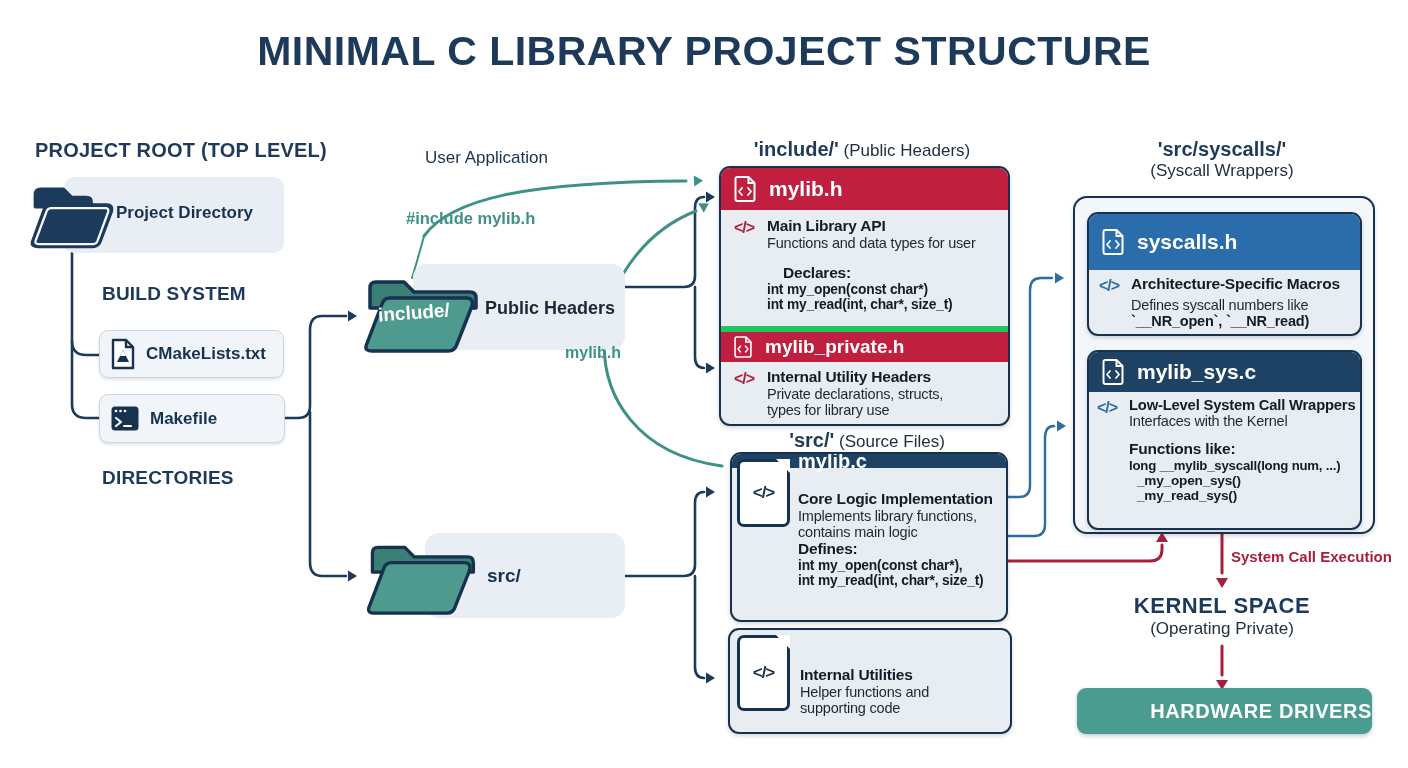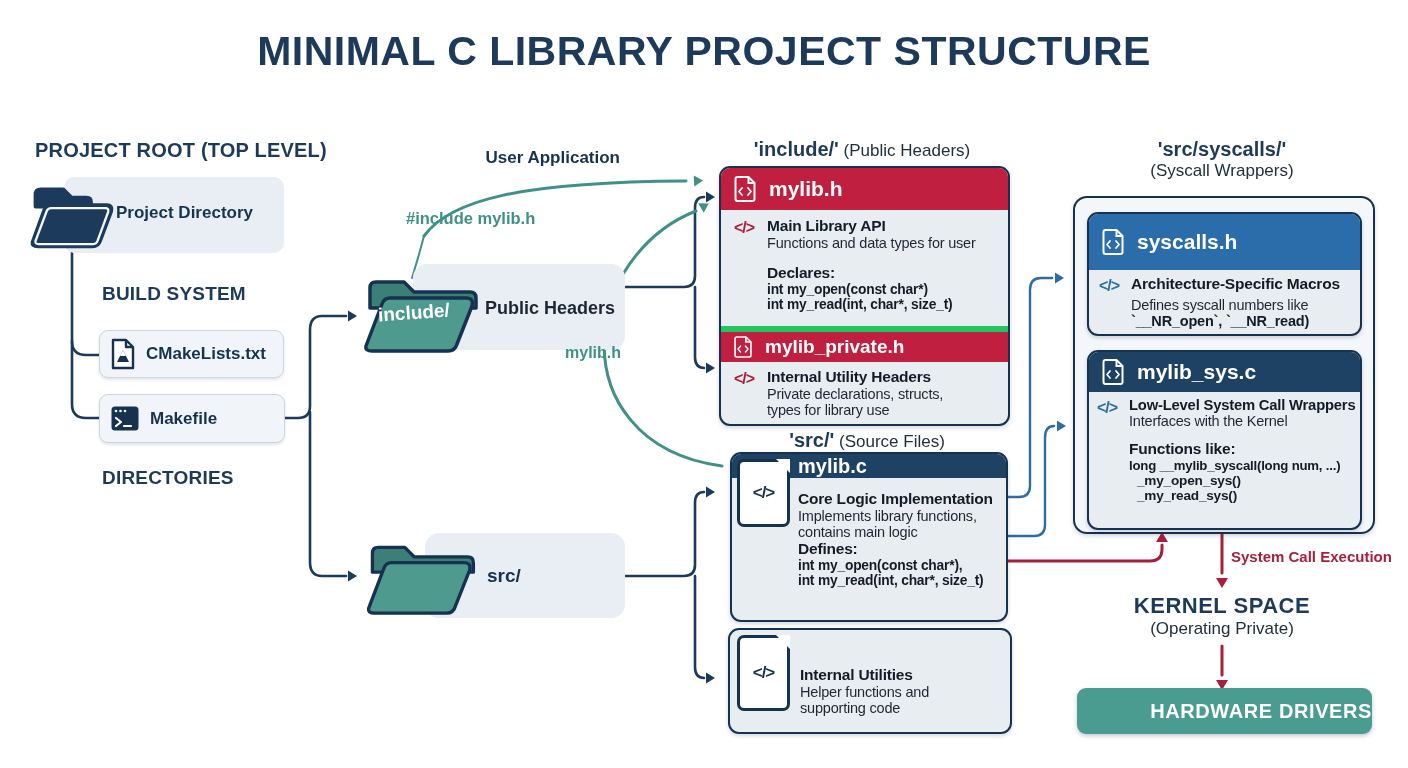--- a/index.html
+++ b/index.html
@@ -156,42 +156,42 @@
   <span class="abs teal-label" style="left:565px;top:344px;font-size:16px;z-index:2;">mylib.h</span>
 
   <div class="abs soft-box" style="left:425px;top:533px;width:200px;height:85px;border-radius:14px;">
     <span class="abs" style="left:62px;top:32px;font-size:19px;font-weight:700;color:#16324f;">src/</span>
   </div>
   <svg class="abs" style="left:362px;top:536px;z-index:2;" width="118" height="80" viewBox="0 0 122 84">
     <path d="M10 18 q0-6 6-6 h28 l10 10 h56 q6 0 6 6 v10 H10 Z" fill="#3b7f76" stroke="#16324f" stroke-width="3.5" stroke-linejoin="round"></path>
     <path d="M6 76 L22 34 q2-6 8-6 h76 q8 0 6 8 L97 74 q-2 7-9 7 H12 q-7 0-6-5 Z" fill="#4f9a8f" stroke="#16324f" stroke-width="3.5" stroke-linejoin="round"></path>
   </svg>
 
-  <div class="abs" style="left:425px;top:148px;width:195px;text-align:right;font-size:17px;font-weight:700;color:#16324f;">User Application</div>
+  <div class="abs" style="left:425px;top:148px;width:195px;text-align:left;font-size:17px;font-weight:400;color:#16324f;">User Application</div>
   <div class="abs teal-label" style="left:406px;top:209px;font-size:16.5px;">#include mylib.h</div>
 
   <div class="abs grp-head" style="left:718px;top:138px;width:288px;">
     <span>'include/'</span><span class="rest"> (Public Headers)</span>
   </div>
 
   <div class="card" style="left:719px;top:166px;width:287px;height:256px;">
     <div class="card-hd bar-red" style="height:42px;font-size:21px;">
       <svg width="24" height="28" viewBox="0 0 24 28">
         <path d="M2.5 4 q0-2 2-2 h11 l6 6 v16 q0 2 -2 2 h-15 q-2 0 -2-2 Z" fill="none" stroke="#fff" stroke-width="2"></path>
         <path d="M15.5 2 v6 h6" fill="none" stroke="#fff" stroke-width="2"></path>
         <path d="M9 13 l-3 3.5 3 3.5 M15 13 l3 3.5 -3 3.5" fill="none" stroke="#fff" stroke-width="1.8" stroke-linecap="round" stroke-linejoin="round"></path>
       </svg>
       <span>mylib.h</span>
     </div>
     <div style="position:relative;height:116px;">
       <span class="code-marker mk-red" style="left:13px;top:9px;">&lt;/&gt;</span>
       <div style="position:absolute;left:46px;top:7px;">
         <div class="t1">Main Library API</div>
         <div class="t2">Functions and data types for user</div>
-        <div class="t1" style="margin-top:13px;">Declares:</div>
+        <div class="t1" style="margin-top:13px;margin-left:16px;">Declares:</div>
         <div class="code">int my_open(const char*)</div>
         <div class="code">int my_read(int, char*, size_t)</div>
       </div>
     </div>
     <div class="card-hd bar-red" style="height:30px;font-size:19px;border-top:6px solid #22c55e;">
       <svg width="20" height="24" viewBox="0 0 24 28">
         <path d="M2.5 4 q0-2 2-2 h11 l6 6 v16 q0 2 -2 2 h-15 q-2 0 -2-2 Z" fill="none" stroke="#fff" stroke-width="2"></path>
         <path d="M15.5 2 v6 h6" fill="none" stroke="#fff" stroke-width="2"></path>
         <path d="M9 13 l-3 3.5 3 3.5 M15 13 l3 3.5 -3 3.5" fill="none" stroke="#fff" stroke-width="1.8" stroke-linecap="round" stroke-linejoin="round"></path>
       </svg>
@@ -205,21 +205,21 @@
         <div class="t2">types for library use</div>
       </div>
     </div>
   </div>
 
   <div class="abs grp-head" style="left:730px;top:429px;width:274px;">
     <span>'src/'</span><span class="rest"> (Source Files)</span>
   </div>
 
   <div class="card" style="left:730px;top:452px;width:274px;height:166px;">
-    <div class="card-hd bar-navy" style="height:24px;font-size:20px;padding-left:66px;">
+    <div class="card-hd bar-navy" style="height:14px;font-size:20px;padding-left:66px;">
       <span>mylib.c</span>
     </div>
     <div style="position:absolute;left:66px;top:36px;">
       <div class="t1">Core Logic Implementation</div>
       <div class="t2">Implements library functions,</div>
       <div class="t2">contains main logic</div>
       <div class="t1">Defines:</div>
       <div class="code">int my_open(const char*),</div>
       <div class="code">int my_read(int, char*, size_t)</div>
     </div>

